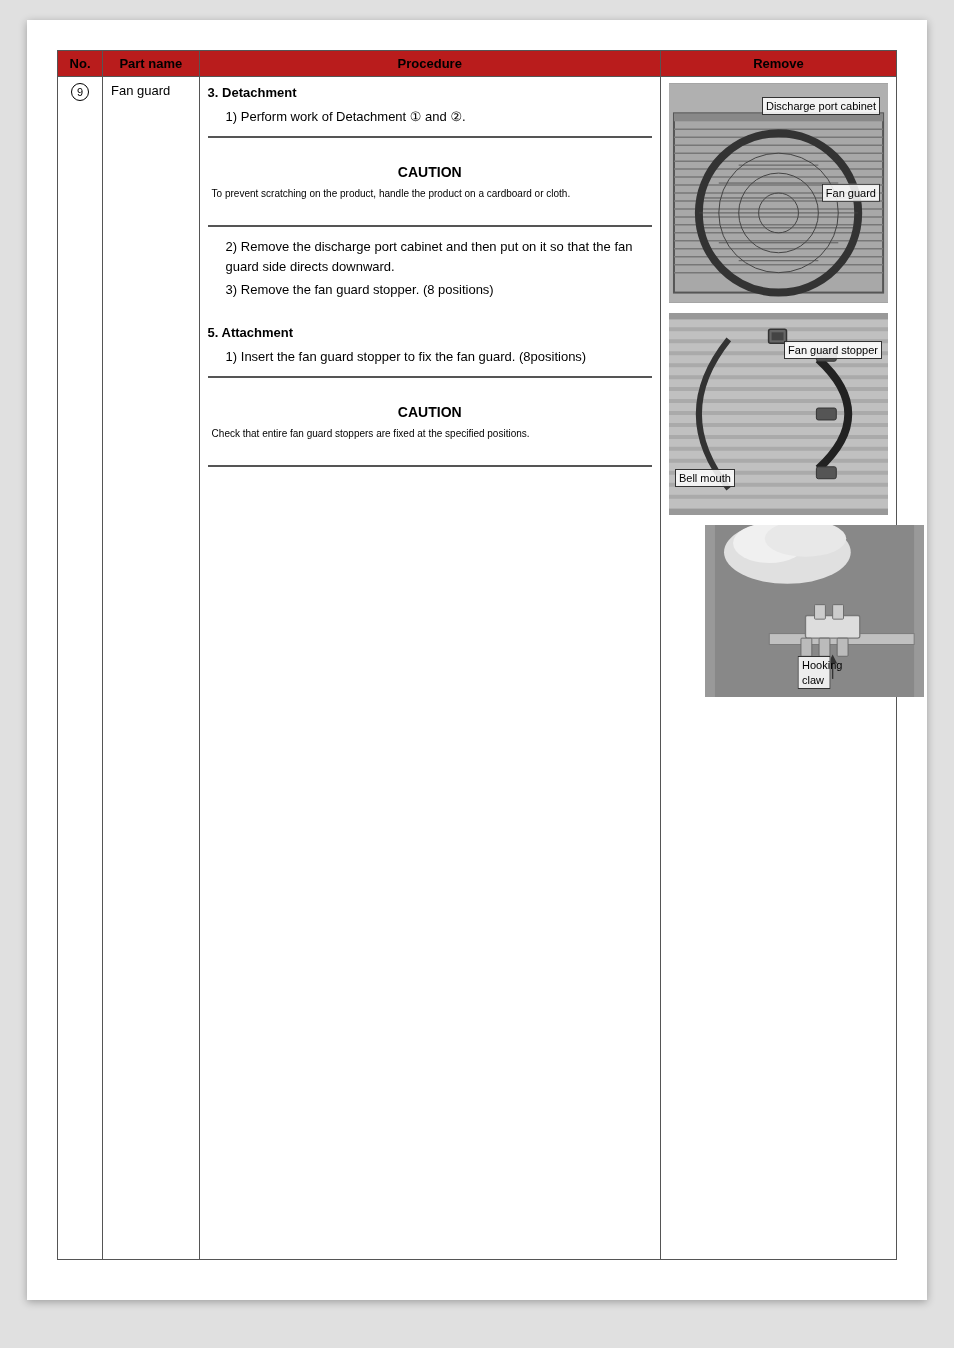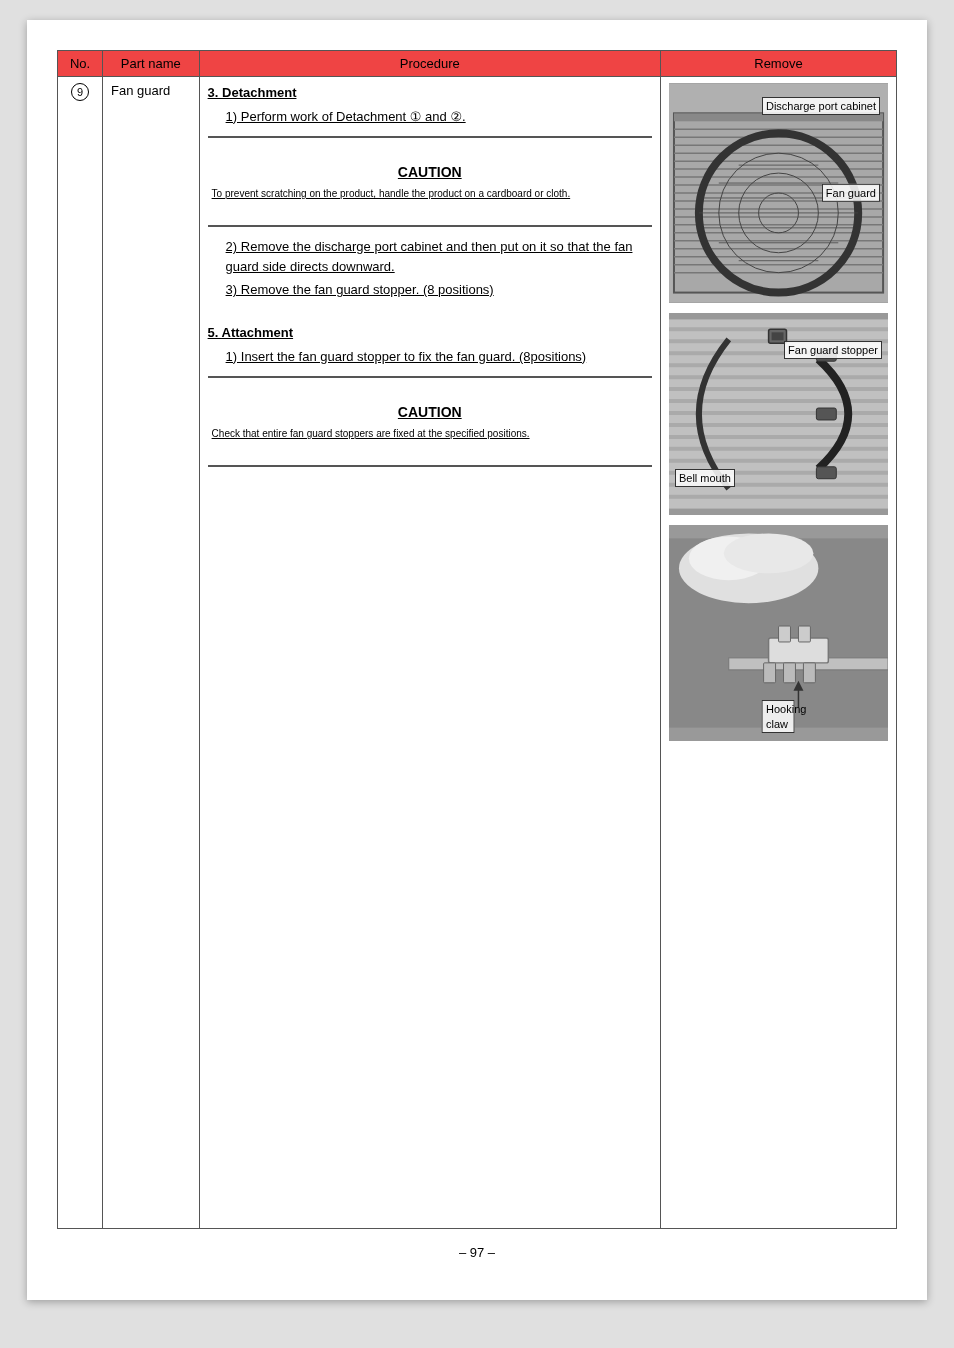--- a/index.html
+++ b/index.html
@@ -26,41 +26,41 @@
       border-collapse: collapse;
       flex: 1;
     }
     .main-table th, .main-table td {
       border: 1px solid #555;
       padding: 6px 8px;
       vertical-align: top;
     }
     .main-table th {
       text-align: center;
-      font-weight: normal;
+      font-weight: bold;
       font-size: 13px;
-      background: #ef4444;
+      background: #b91c1c;
       padding: 5px 8px;
     }
     .col-no { width: 42px; text-align: center; }
     .col-part { width: 90px; }
     .col-procedure { width: 430px; }
     .col-remarks { width: 220px; }
     .no-cell { text-align: center; vertical-align: top; padding-top: 8px; }
     .circle-num {
       display: inline-flex;
       align-items: center;
       justify-content: center;
       width: 18px;
       height: 18px;
       border: 1.5px solid #000;
       border-radius: 50%;
       font-size: 11px;
     }
-    .procedure-content { line-height: 1.5; text-decoration: underline; }
+    .procedure-content { line-height: 1.5; }
     .proc-section-title { font-weight: bold; margin-bottom: 4px; }
     .proc-step { margin-left: 18px; margin-bottom: 4px; }
     .caution-block {
       border-top: 2.5px solid #555;
       border-bottom: 2.5px solid #555;
       margin: 10px 0;
       padding: 24px 4px;
       text-align: center;
     }
     .caution-title {
@@ -82,21 +82,21 @@
       width: 100%;
       margin-bottom: 10px;
       position: relative;
       display: flex;
       align-items: center;
       justify-content: center;
       overflow: hidden;
     }
     .image-placeholder.img1 { height: 220px; }
     .image-placeholder.img2 { height: 202px; }
-    .image-placeholder.img3 { height: 216px; }
+    .image-placeholder.img3 { height: 172px; margin-left: 36px; }
     .image-label {
       position: absolute;
       background: rgba(255,255,255,0.85);
       font-size: 11px;
       padding: 1px 3px;
       border: 1px solid #333;
       line-height: 1.3;
     }
     
     .lbl-discharge { top: 14px; right: 8px; }
@@ -266,14 +266,13 @@
               <polygon points="130,143 125,153 135,153" fill="#333"></polygon>
             </svg>
             <div class="image-label lbl-hooking-claw" style="bottom:8px; left:50%; transform:translateX(-50%);">Hooking claw</div>
           </div>
 
         </td>
       </tr>
     </tbody>
   </table>
 
-  <div class="page-number">– 97 –</div>
 </div>
 
 </body></html>

